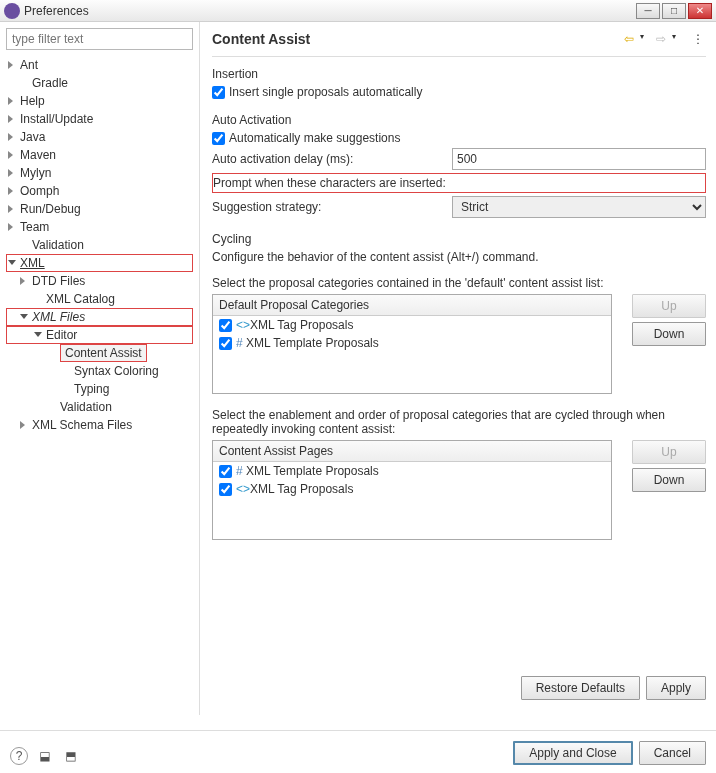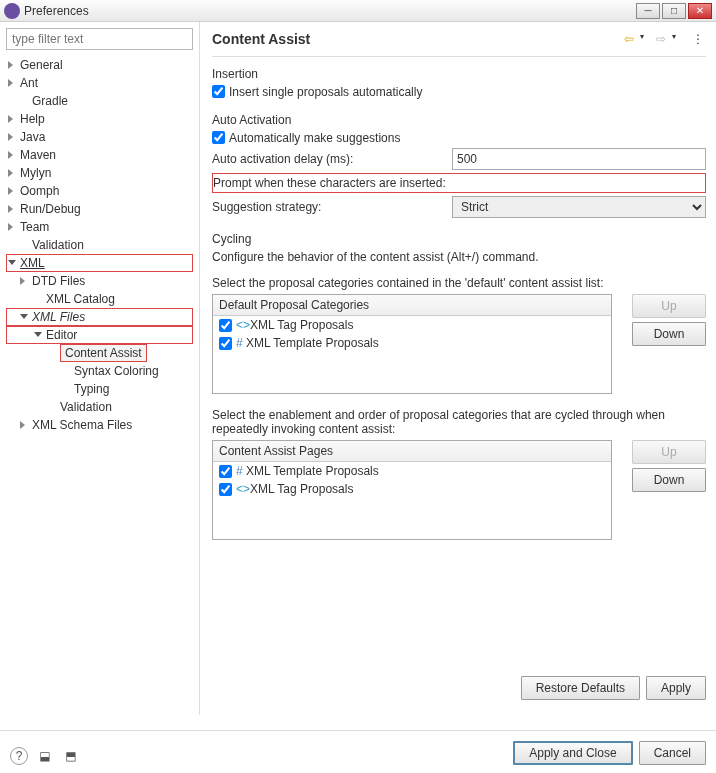--- a/index.html
+++ b/index.html
@@ -17,21 +17,21 @@
 .tw.c::before{content:"";display:block;width:0;height:0;border-left:5px solid #888;border-top:4px solid transparent;border-bottom:4px solid transparent;margin-top:1px}
 .tw.e::before{content:"";display:block;width:0;height:0;border-top:5px solid #555;border-left:4px solid transparent;border-right:4px solid transparent;margin-top:2px}
 .in1{padding-left:14px}.in2{padding-left:28px}.in3{padding-left:42px}.in4{padding-left:56px}
 .content{flex:1;padding:6px 10px 6px 12px;overflow:hidden}
 .pgtitle{font-size:14px;font-weight:600;height:22px;display:flex;align-items:center}
 .navbtns{float:right;display:flex;gap:2px;align-items:center}
 .navbtns span{width:14px;height:14px;display:inline-block}
 .sep{height:1px;background:#ddd;margin:6px 0 10px}
 .group{margin-bottom:14px}
 .grouptitle{margin-bottom:4px}
-.cb{display:flex;align-items:flex-start;margin:2px 0}
+.cb{display:flex;align-items:flex-end;margin:2px 0}
 .cb input{margin-right:4px}
 .row{display:flex;align-items:center;margin:3px 0}
 .row label{width:240px}
 .row input[type=text],.row select{flex:1;height:22px;border:1px solid #aaa;padding:0 4px}
 .redrow{border:1px solid #d44;padding:2px 0}
 .listbox{display:flex;gap:20px;margin-top:4px}
 .table{flex:1;border:1px solid #aaa;height:100px}
 .th{background:linear-gradient(#fafafa,#eee);border-bottom:1px solid #ccc;padding:3px 6px}
 .trow{display:flex;align-items:center;padding:2px 6px}
 .trow input{margin-right:4px}
@@ -61,33 +61,33 @@
   <span class="winbtn">□</span>
   <span class="winbtn close">✕</span>
 </div>
 
 <div class="layout">
   <div class="tree">
     <input class="filter" placeholder="type filter text" style="">
     <div id="tree-nodes">
         <div class="node ">
           <span class="tw c"></span>
-          <span>General</span>
-        </div>
-        <div class="node ">
-          <span class="tw c"></span>
           <span>Ant</span>
         </div>
         <div class="node in1">
           <span class="tw "></span>
           <span>Gradle</span>
         </div>
         <div class="node ">
           <span class="tw c"></span>
           <span>Help</span>
+        </div>
+        <div class="node ">
+          <span class="tw c"></span>
+          <span>Install/Update</span>
         </div>
         <div class="node ">
           <span class="tw c"></span>
           <span>Java</span>
         </div>
         <div class="node ">
           <span class="tw c"></span>
           <span>Maven</span>
         </div>
         <div class="node ">

